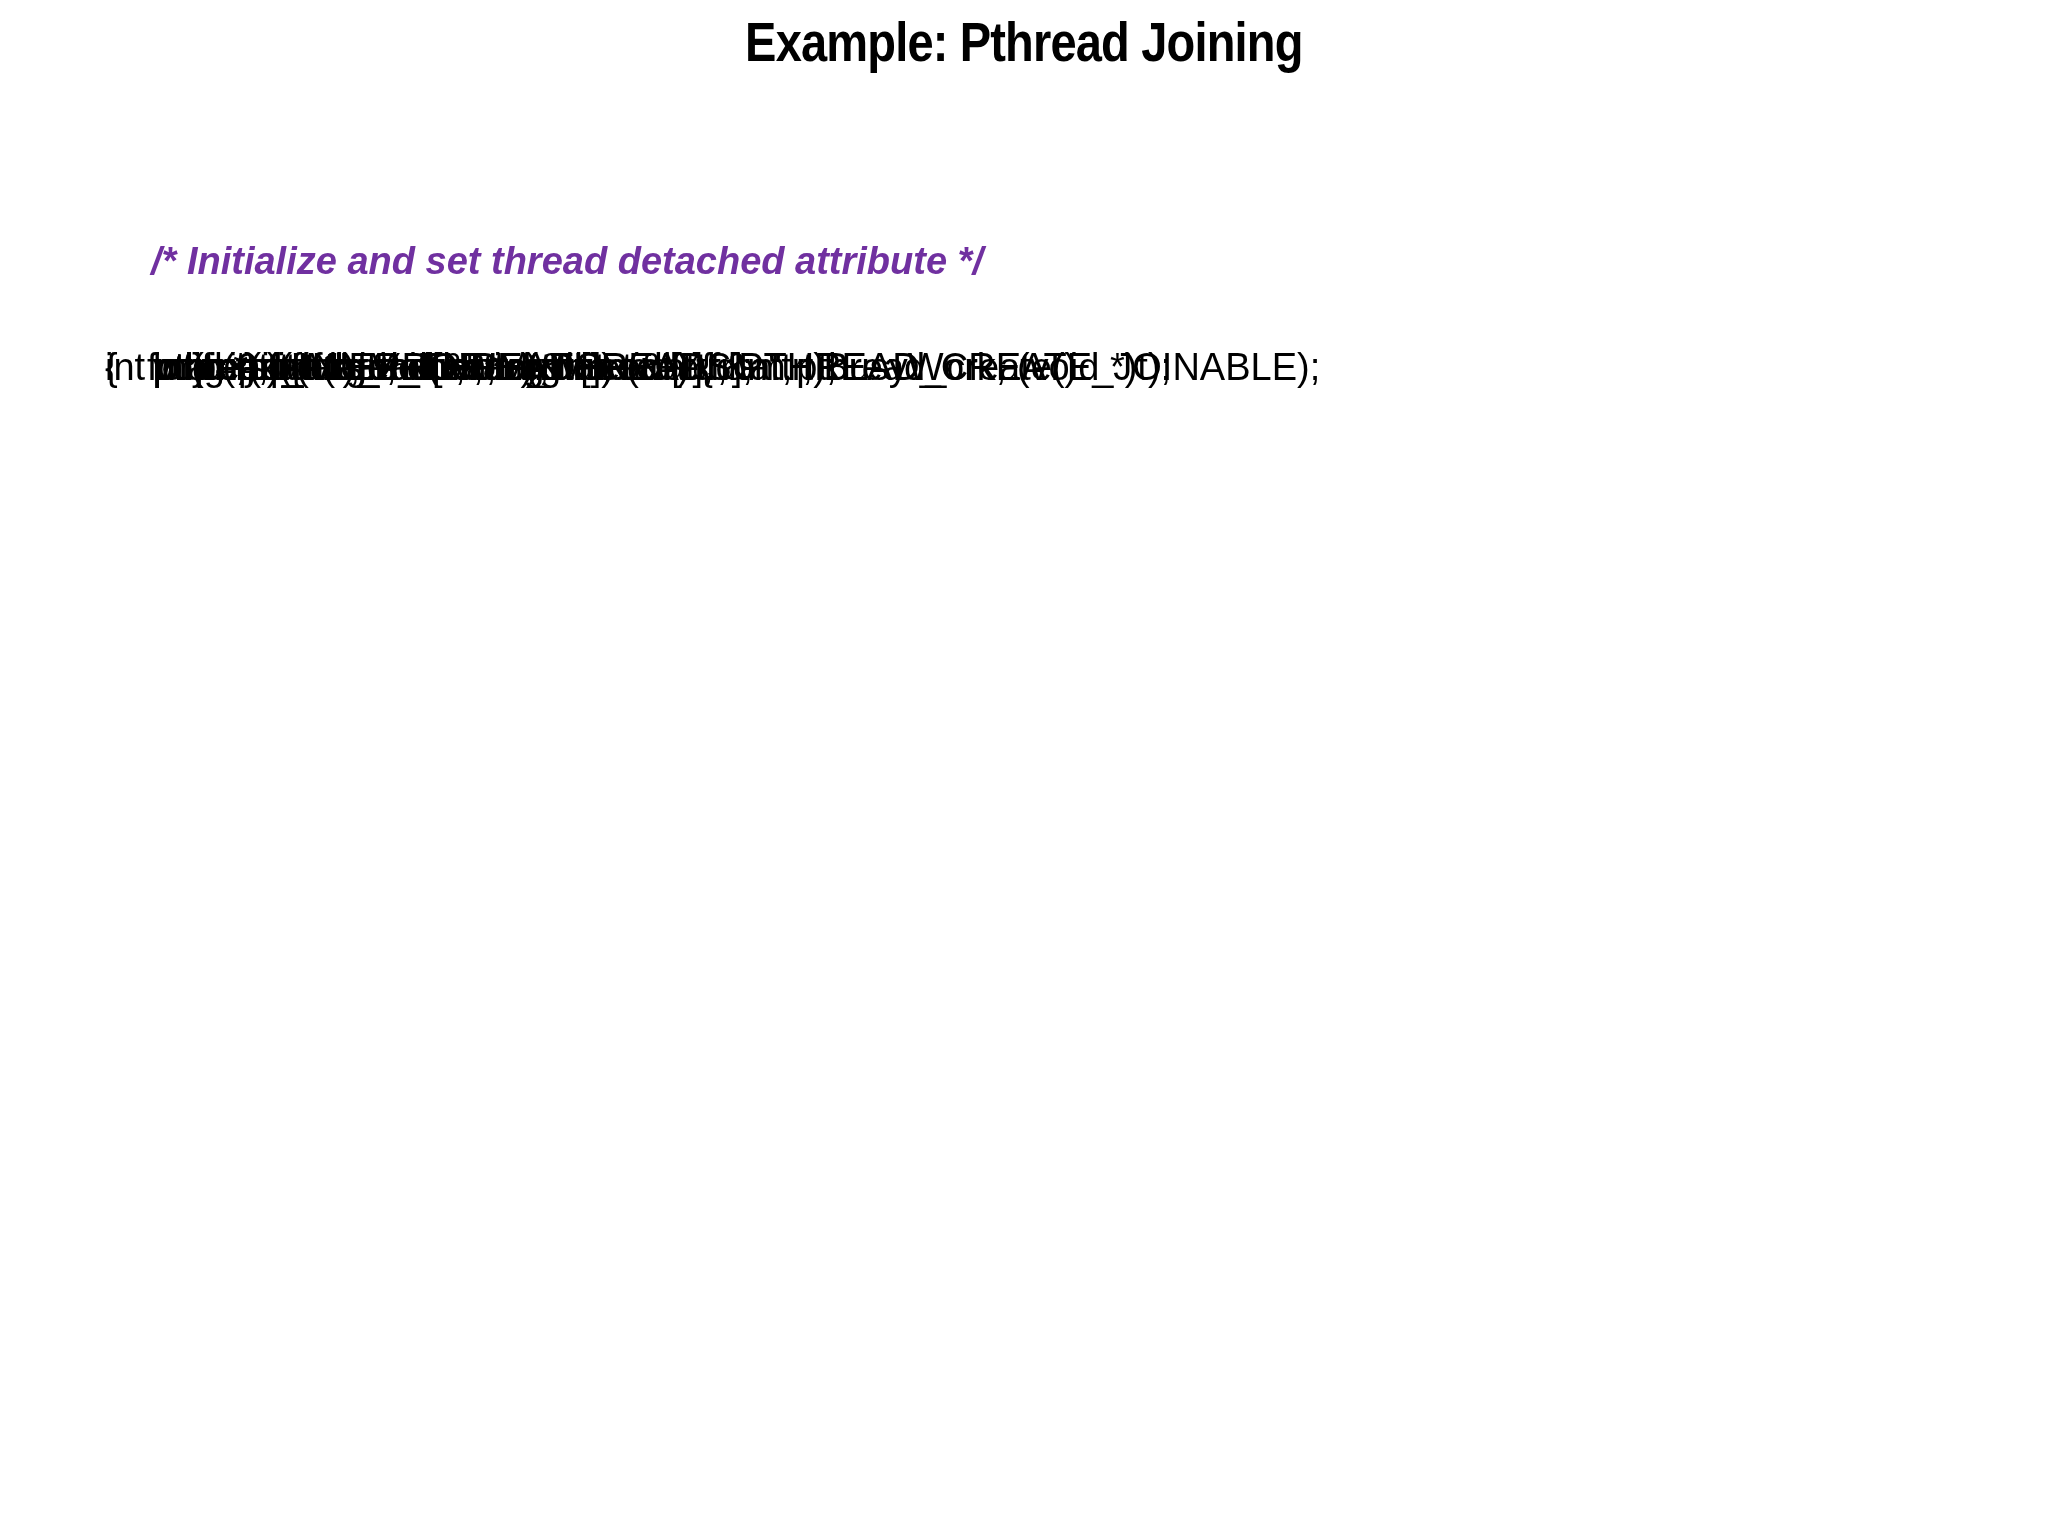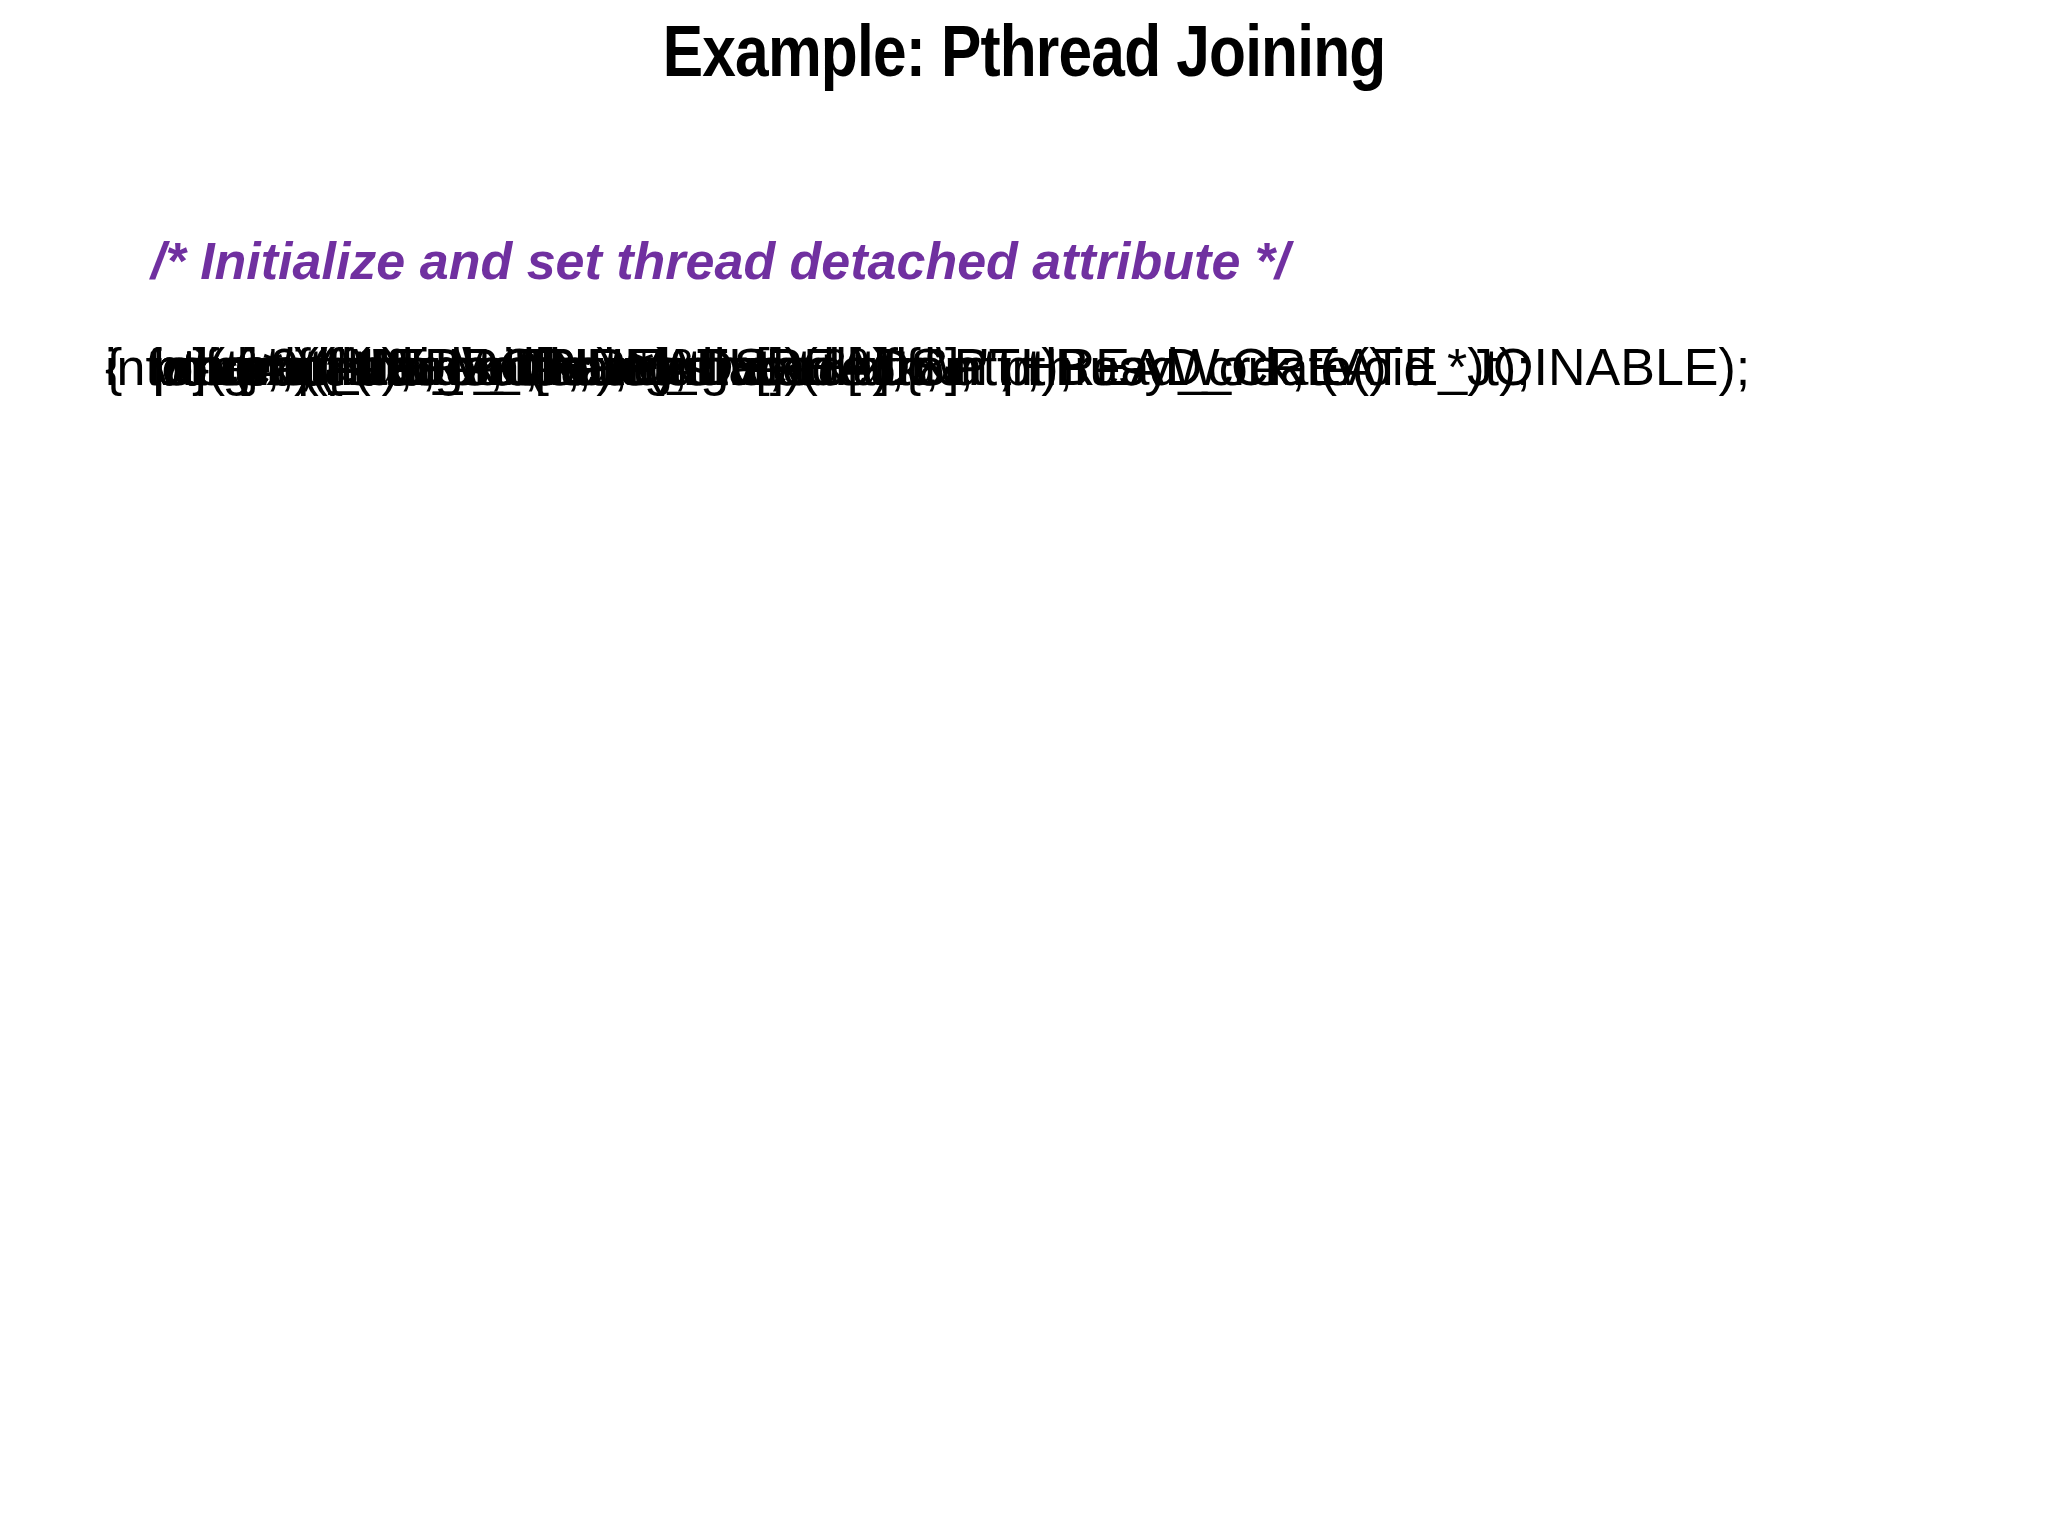--- a/index.html
+++ b/index.html
@@ -18,39 +18,39 @@
     overflow: hidden;
     background: var(--bg, #ffffff);
   }
   .title {
     position: absolute;
     top: 10px;
     left: 0;
     width: 100%;
     margin: 0;
     text-align: center;
-    font-size: 72px;
+    font-size: 56px;
     font-weight: bold;
     color: var(--code, #000000);
     line-height: 1.15;
   }
   .title-inner {
     display: inline-block;
     transform: scaleX(0.84);
     transform-origin: 50% 50%;
     letter-spacing: -1px;
   }
   .code {
     position: absolute;
     top: 168px;
     left: 0;
     width: 100%;
   }
   .code-line {
-    font-size: 52px;
+    font-size: 38px;
     line-height: 62px;
     height: 62px;
     white-space: pre;
     color: var(--code, #000000);
   }
   .code-line.comment {
     color: var(--comment, #7030A0);
     font-weight: bold;
     font-style: italic;
   }

